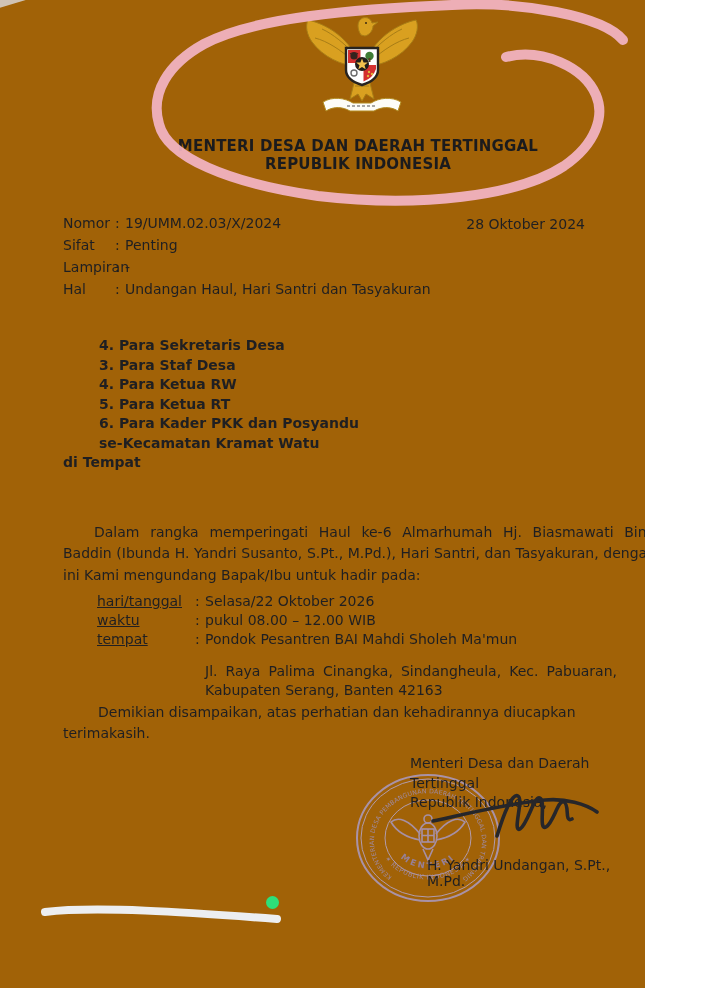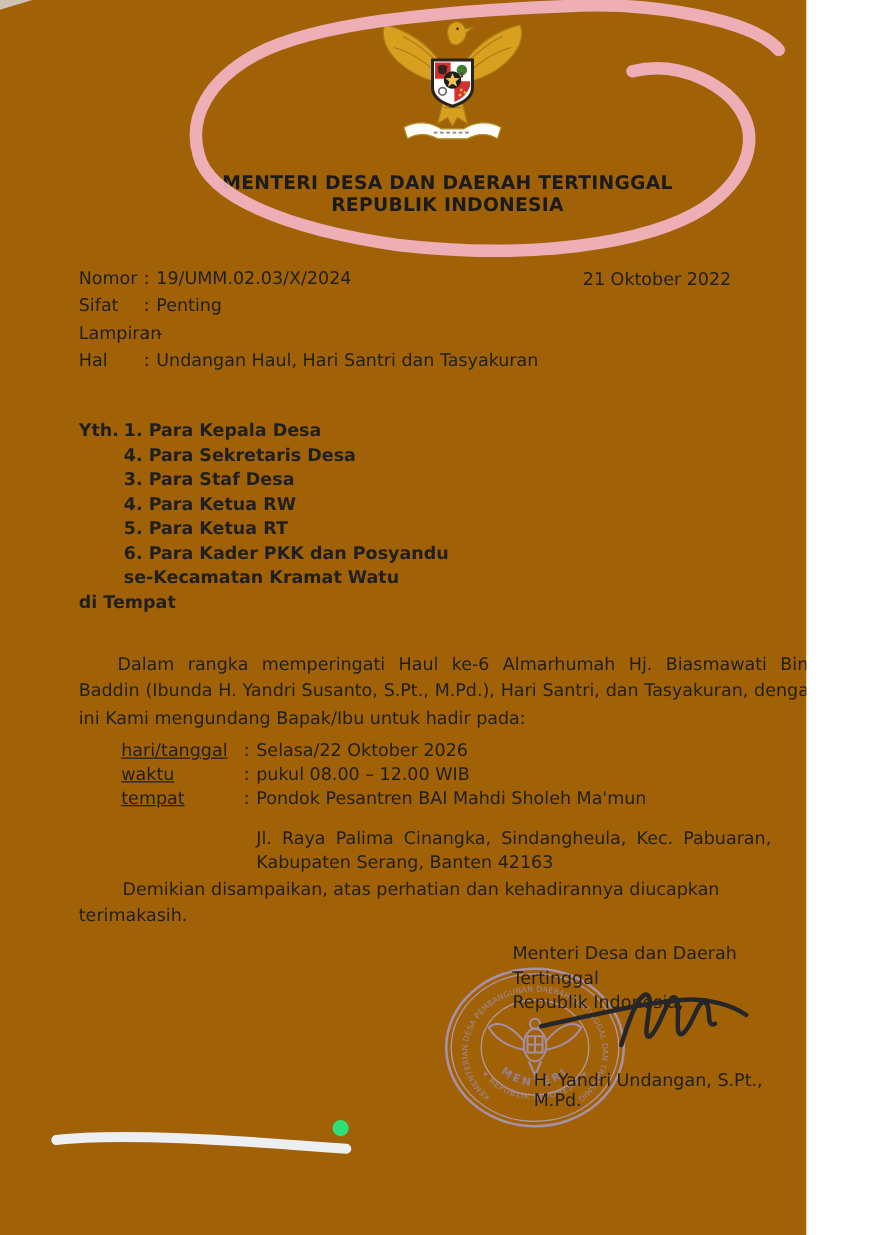--- a/index.html
+++ b/index.html
@@ -108,27 +108,23 @@
     <div>
       <span class="m-lbl">Sifat</span><span class="m-sep">:</span><span>Penting</span>
     </div>
     <div>
       <span class="m-lbl">Lampiran</span><span class="m-sep">:</span><span>-</span>
     </div>
     <div>
       <span class="m-lbl">Hal</span><span class="m-sep">:</span><span>Undangan Haul, Hari Santri dan Tasyakuran</span>
     </div>
   </div>
-  <div class="abs" id="date">21 Oktober 2022</div>
+  <div class="abs" id="date">28 Oktober 2024</div>
 
   <div class="abs" id="recipients">
-    <div class="yth-row">
-      <span class="yth-sal">Yth.</span>
-      <span>1. Para Kepala Desa</span>
-    </div>
     <div class="yth-ind">4. Para Sekretaris Desa</div>
     <div class="yth-ind">3. Para Staf Desa</div>
     <div class="yth-ind">4. Para Ketua RW</div>
     <div class="yth-ind">5. Para Ketua RT</div>
     <div class="yth-ind">6. Para Kader PKK dan Posyandu</div>
     <div class="yth-ind">se-Kecamatan Kramat Watu</div>
     <div>di Tempat</div>
   </div>
 
   <div class="abs" id="opening">Dalam rangka memperingati Haul ke-6 Almarhumah Hj. Biasmawati Binti Baddin (Ibunda H. Yandri Susanto, S.Pt., M.Pd.), Hari Santri, dan Tasyakuran, dengan ini Kami mengundang Bapak/Ibu untuk hadir pada:</div>

